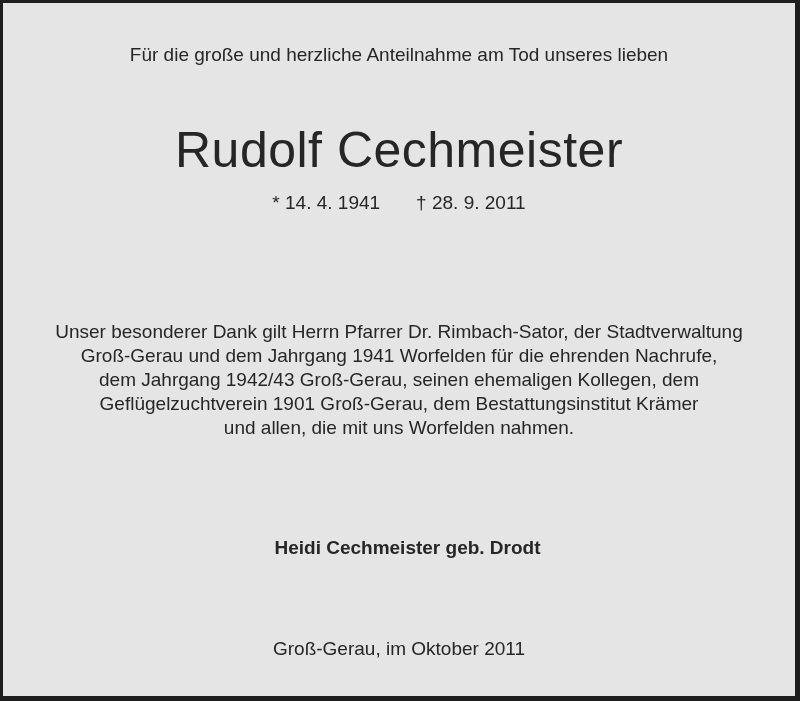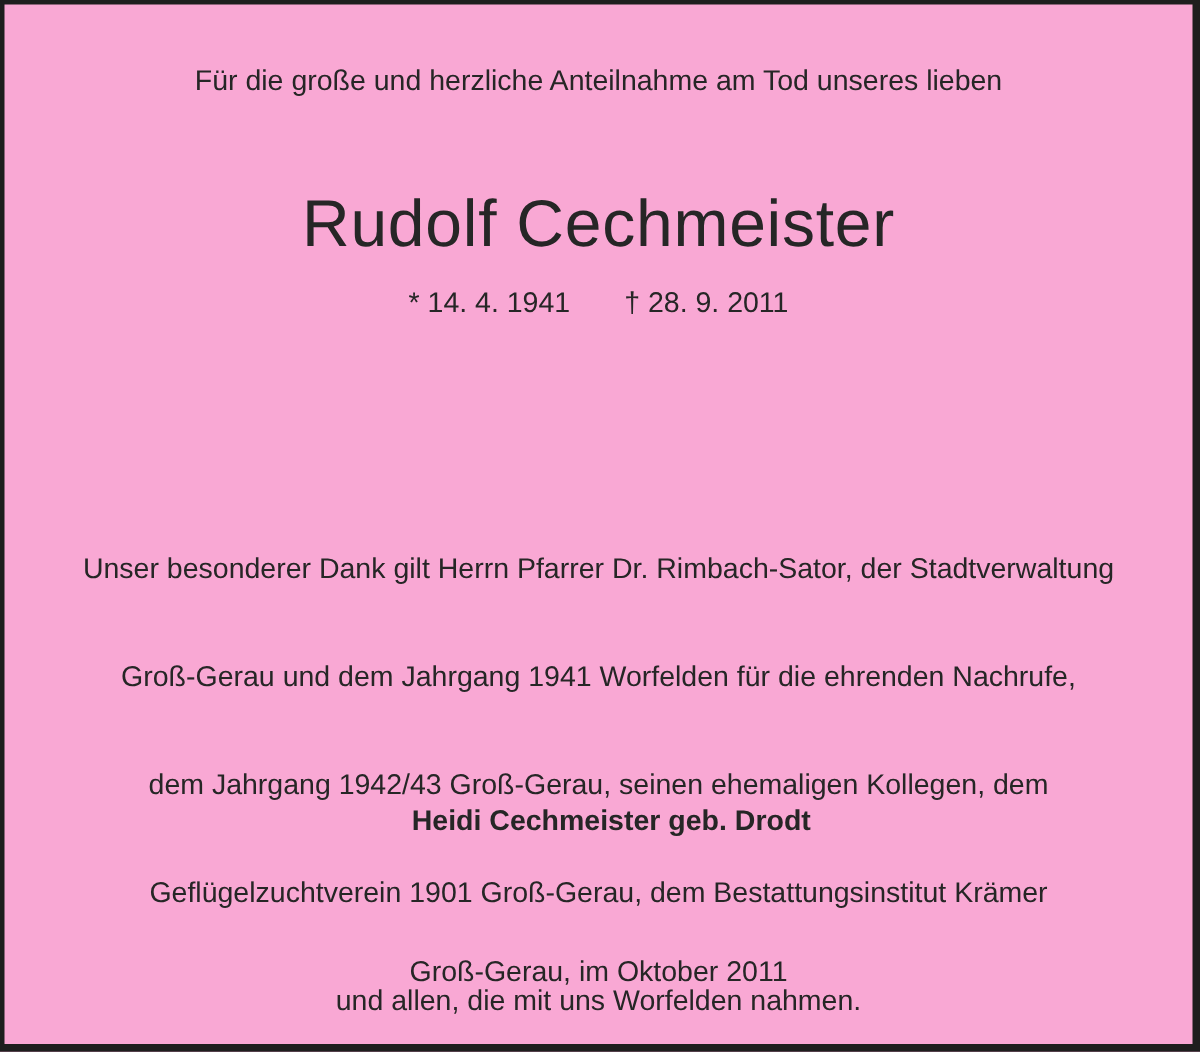--- a/index.html
+++ b/index.html
@@ -12,54 +12,53 @@
       height: 701px;
       position: relative;
       overflow: hidden;
     }
     .card {
       position: absolute;
       left: 3px;
       top: 3px;
       width: 792px;
       height: 693px;
-      background: #f9a8d4;
+      background: #e5e5e5;
       color: #262626;
       font-family: "DejaVu Serif", serif;
     }
     .line {
       position: absolute;
       left: 0;
       right: 0;
       text-align: center;
       white-space: nowrap;
       font-family: "Liberation Sans", sans-serif;
       font-size: 19px;
       letter-spacing: 0px;
       line-height: 24px;
     }
     .intro { top: 40px; }
     .name {
       top: 118px;
-      font-size: 44px;
+      font-size: 50px;
       line-height: 58px;
       letter-spacing: 0.5px;
       font-weight: normal;
     }
     .dates {
       top: 188px;
       font-size: 19px;
     }
     .dates span.birth { margin-right: 36px; }
     .thanks { top: 264px; }
     .para { top: 317px; }
     .para .pl {
       display: block;
       line-height: 24px;
-      margin-top: 48px;
     }
     .closing { top: 505px; }
     .signer {
       top: 533px;
       font-weight: bold;
       padding-left: 17px;
     }
     .place { top: 634px; }
   </style>
 </head>

